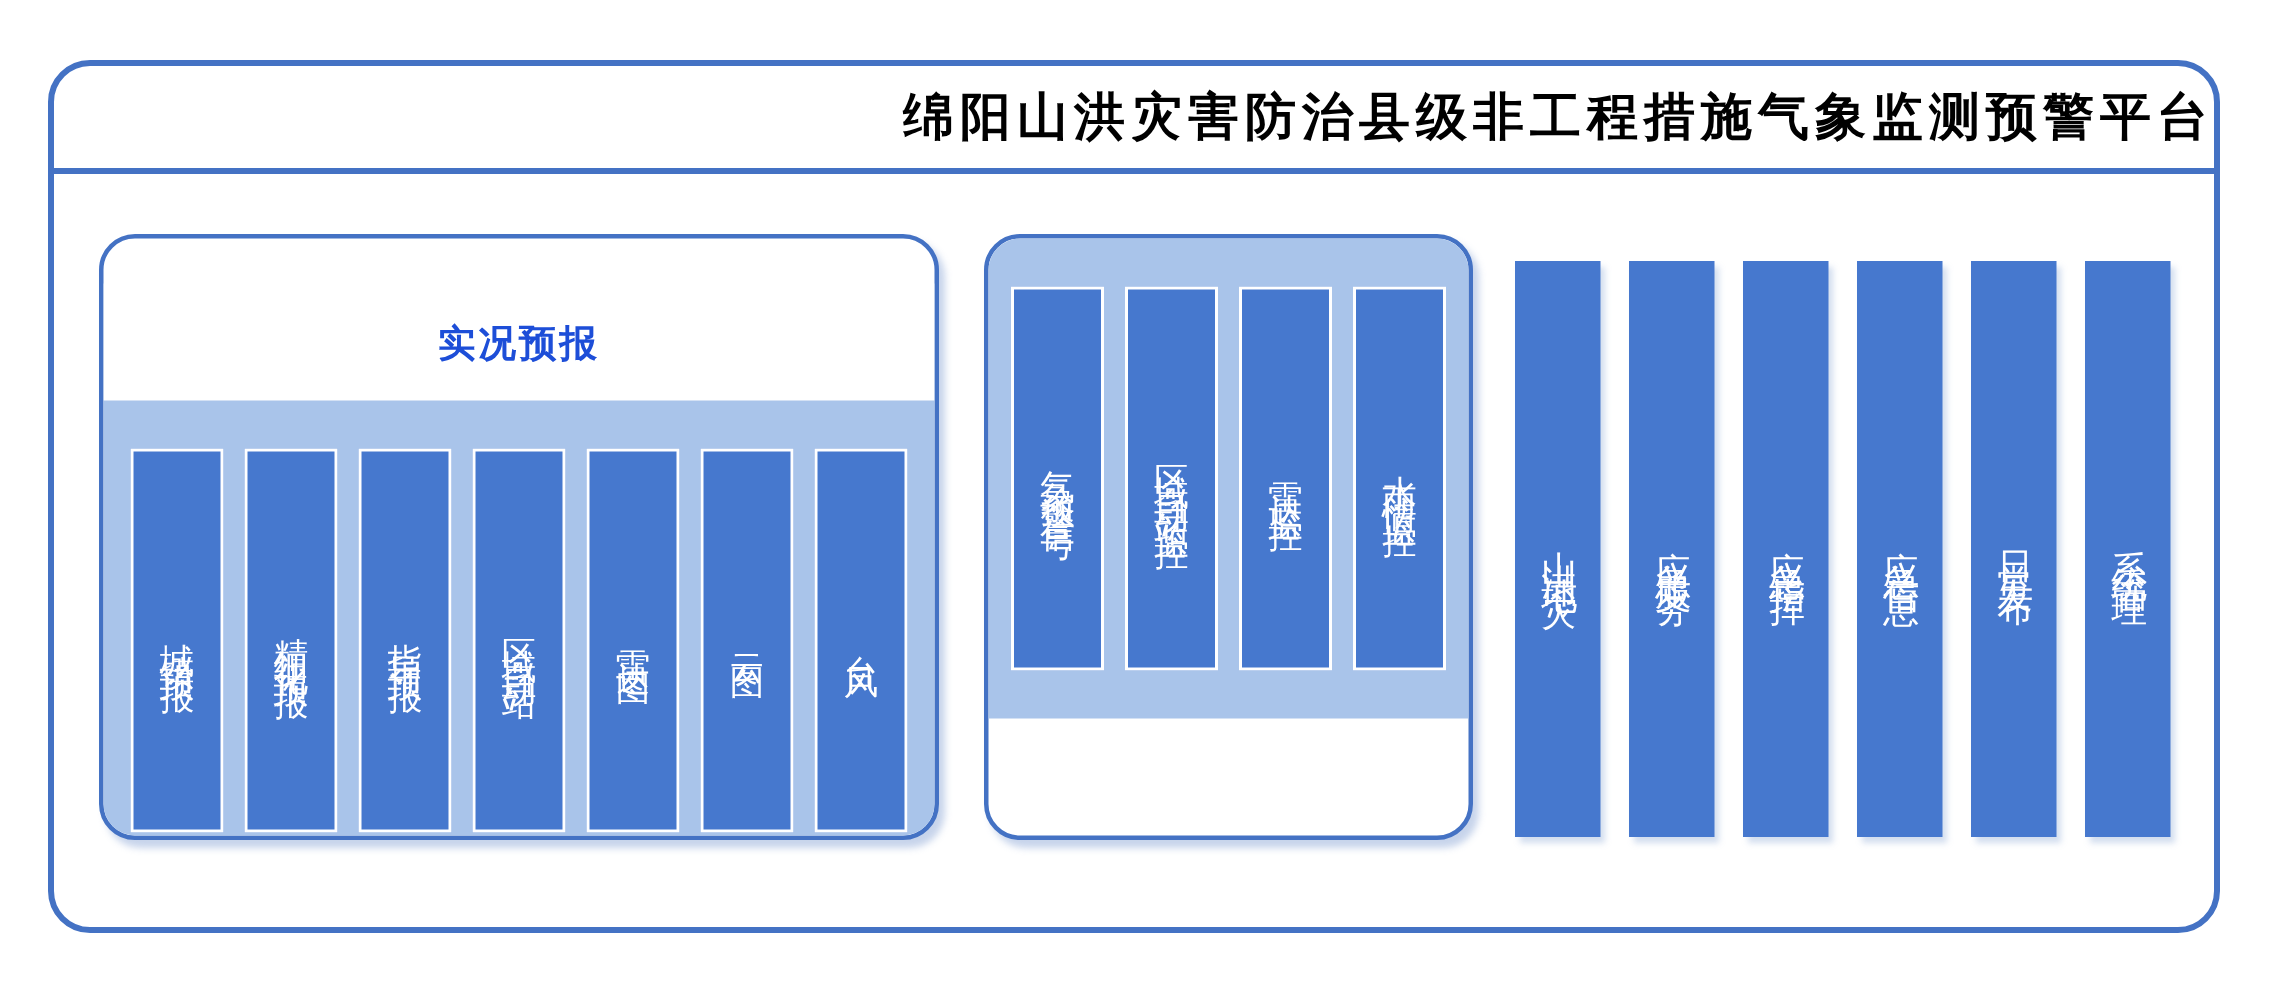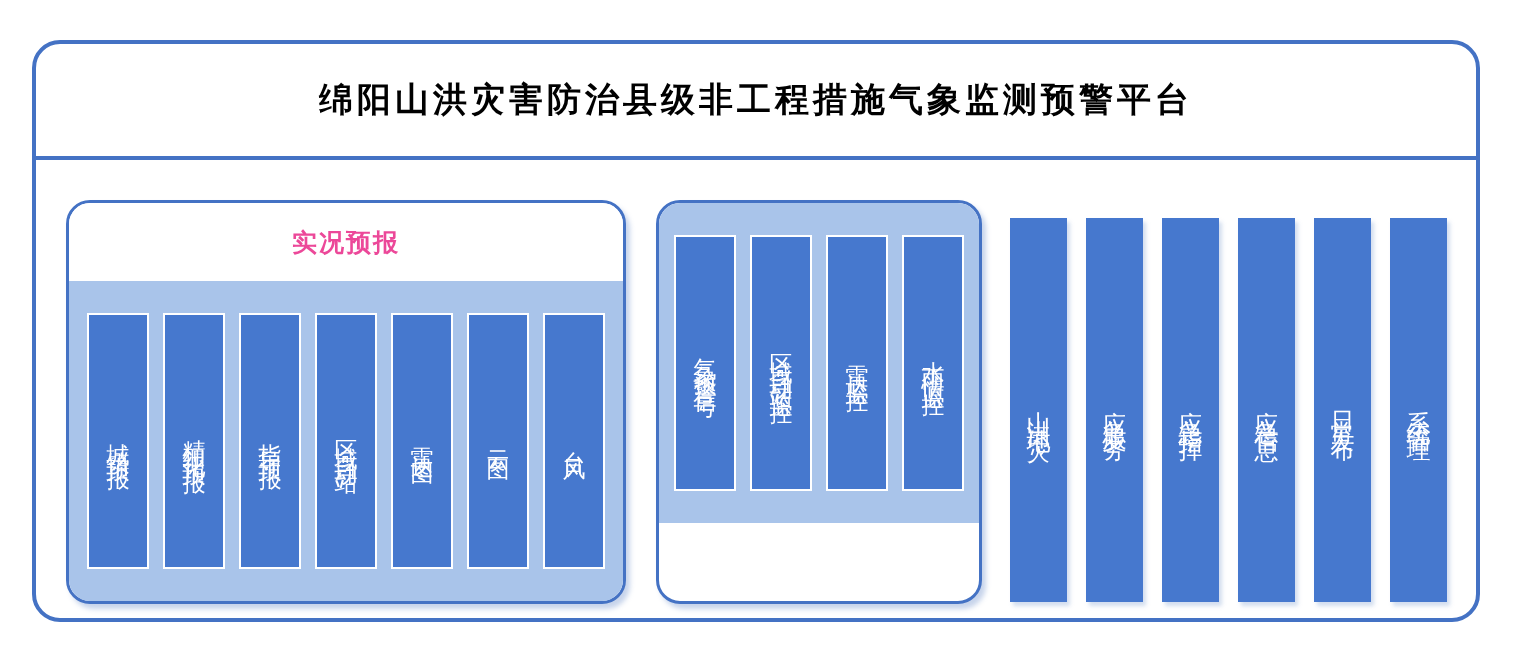--- a/index.html
+++ b/index.html
@@ -19,25 +19,25 @@
     left: 32px;
     top: 40px;
     width: 1448px;
     height: 582px;
     border: 4px solid var(--accent, #4472C4);
     border-radius: 28px;
     background: #ffffff;
   }
 
   .title-row {
-    height: 116px;
+    height: 72px;
     border-bottom: 4px solid var(--accent, #4472C4);
     display: flex;
     align-items: center;
-    justify-content: center;
+    justify-content: flex-end;
   }
 
   .page-title {
     font-size: 34px;
     font-weight: bold;
     color: var(--title-text, #000000);
     letter-spacing: 4px;
     white-space: nowrap;
   }
 
@@ -61,23 +61,24 @@
   .panel-1 { left: 620px; width: 326px; }
 
   .panel-header {
     height: 78px;
     display: flex;
     align-items: center;
     justify-content: center;
     font-size: 25px;
     font-weight: bold;
     letter-spacing: 2px;
-    color: #ec4899;
+    color: #1d4ed8;
     background: #ffffff;
     white-space: nowrap;
+    margin-top: 30px;
   }
 
   .panel-body {
     height: calc(100% - 78px);
     background: var(--panel-bg, #A9C4EA);
     display: flex;
     align-items: center;
     justify-content: center;
     gap: 14px;
     padding: 0 12px;

